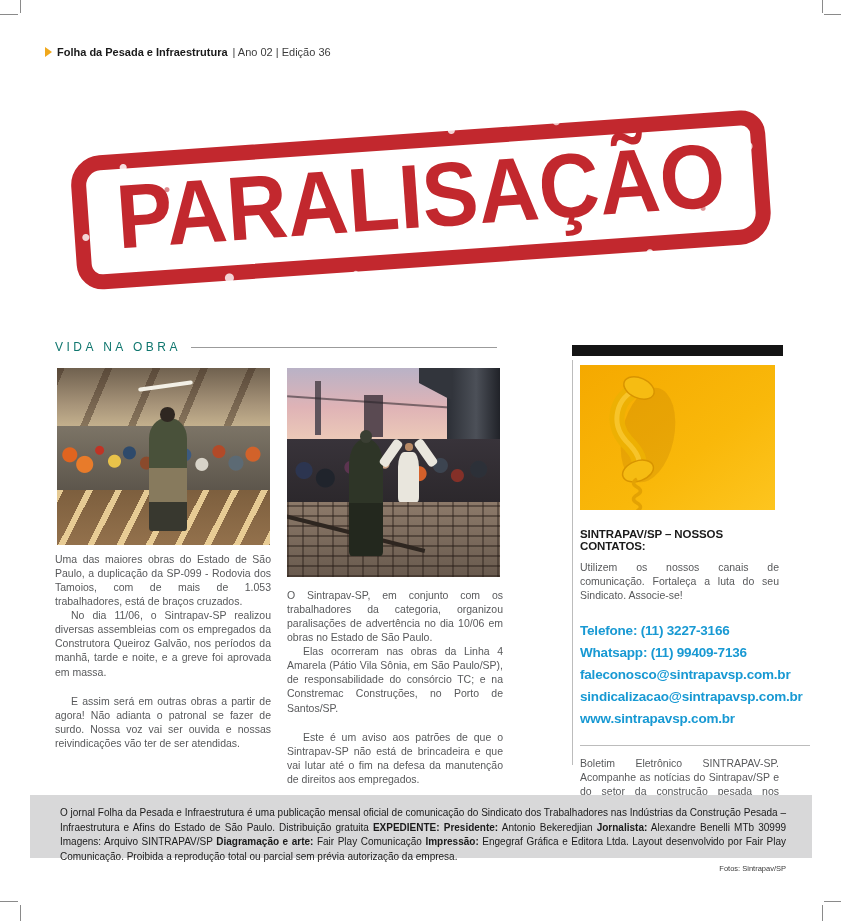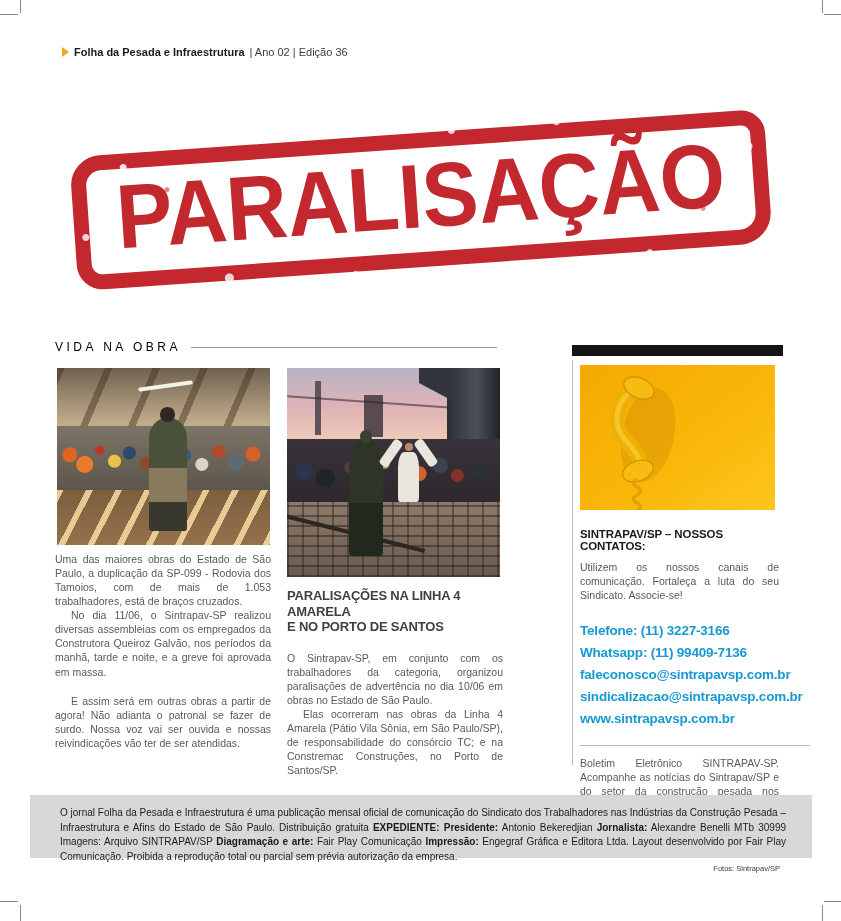--- a/index.html
+++ b/index.html
@@ -1,21 +1,21 @@
 <!DOCTYPE html>
 <html><head>
 <meta charset="utf-8">
 <style>
   html,body{margin:0;padding:0;background:#e9e9e9;}
   .page{position:relative;width:841px;height:921px;background:#ffffff;margin:0 auto;
         font-family:"Liberation Sans", sans-serif;overflow:hidden;}
   
   .crop{position:absolute;background:#8a8a8a;}
   
-  .header{position:absolute;left:62px;top:46px;display:flex;align-items:center;font-size:11px;color:#1a1a1a;justify-content:center;}
+  .header{position:absolute;left:45px;top:46px;display:flex;align-items:center;font-size:11px;color:#1a1a1a;justify-content:center;}
   .header .tri{width:0;height:0;border-top:5px solid transparent;border-bottom:5px solid transparent;
                border-left:7px solid #f0a81c;margin-right:5px;}
   .header .t{font-weight:bold;}
   .header .m{font-weight:normal;color:#3c3c3c;margin-left:5px;font-family:"Liberation Sans",sans-serif;}
   
   .stamp-area{position:absolute;left:64px;top:80px;width:714px;height:240px;background:#fff;
               display:flex;align-items:center;justify-content:center;}
   .stamp{transform:rotate(-4deg);border:15px solid #c2282e;border-radius:30px 24px 32px 26px;
          padding:6px 28px 14px 28px;position:relative;}
   .stamp-text{font-size:84px;font-weight:bold;color:#c2282e;letter-spacing:0px;line-height:1;
@@ -27,21 +27,21 @@
       radial-gradient(circle at 55% 2%, rgba(255,255,255,.8) 0 3px, transparent 4px),
       radial-gradient(circle at 82% 99%, rgba(255,255,255,.85) 0 3px, transparent 4px),
       radial-gradient(circle at 97% 28%, rgba(255,255,255,.8) 0 4px, transparent 5px),
       radial-gradient(circle at 40% 99%, rgba(255,255,255,.7) 0 2px, transparent 3px),
       radial-gradient(circle at 70% 1%, rgba(255,255,255,.7) 0 3px, transparent 4px),
       radial-gradient(circle at 2% 60%, rgba(255,255,255,.8) 0 3px, transparent 4px),
       radial-gradient(circle at 14% 30%, rgba(194,40,46,.55) 0 2px, transparent 3px),
       radial-gradient(circle at 90% 70%, rgba(194,40,46,.5) 0 2px, transparent 3px);}
   
   .section{position:absolute;left:55px;top:340px;width:442px;display:flex;align-items:center;}
-  .section .lbl{font-size:12px;letter-spacing:3.5px;color:#000000;white-space:nowrap;}
+  .section .lbl{font-size:12px;letter-spacing:3.5px;color:#0f766e;white-space:nowrap;}
   .section .rule{flex:1;height:1px;background:#9b9b9b;margin-left:10px;}
   
   .photo{position:absolute;overflow:hidden;}
   .photo1{left:57px;top:368px;width:213px;height:177px;background:#6b6257;}
   .p1-ceiling{position:absolute;left:0;top:0;width:100%;height:33%;
     background:repeating-linear-gradient(113deg, rgba(62,44,30,.45) 0 7px, rgba(0,0,0,0) 7px 44px),
                linear-gradient(180deg,#70614f,#a8957a 65%,#c3b08d);}
   .p1-light{position:absolute;left:38%;top:9%;width:26%;height:4px;background:#f3f0e6;transform:rotate(-8deg);border-radius:2px;}
   .p1-crowd{position:absolute;left:0;top:33%;width:100%;height:36%;
     background:
@@ -116,21 +116,21 @@
   .sb-intro{margin:9px 0 0 8px;width:199px;font-size:10.5px;line-height:1.32;color:#58595b;text-align:justify;}
   .sb-contacts{margin:17px 0 0 8px;}
   .sb-contact{font-size:13.5px;font-weight:bold;color:#1899d3;line-height:22px;letter-spacing:-0.2px;}
   .sb-divider{margin:15px 0 0 8px;width:230px;height:1px;background:#bcbcbc;}
   .sb-bulletin{margin:10px 0 0 8px;width:199px;font-size:10.5px;line-height:1.34;color:#58595b;text-align:justify;}
   
   .footer{position:absolute;left:30px;top:795px;width:782px;height:63px;background:#d8d8d9;
           box-sizing:border-box;padding:11px 26px 0 30px;}
   .footer p{margin:0;font-size:10px;line-height:1.47;color:#1a1a1a;text-align:justify;}
   .footer b{font-weight:bold;}
-  .credit{position:absolute;right:61px;top:864px;font-size:7.5px;color:#3a3a3a;}
+  .credit{position:absolute;right:55px;top:864px;font-size:7.5px;color:#3a3a3a;}
 </style>
 </head>
 <body>
 
 <div class="page">
 
   <div class="crop" style="left:20px;top:0;width:1px;height:13px;"></div>
   <div class="crop" style="left:0;top:14px;width:18px;height:1px;"></div>
   <div class="crop" style="left:822px;top:0;width:1px;height:13px;"></div>
   <div class="crop" style="left:824px;top:14px;width:17px;height:1px;"></div>
@@ -179,22 +179,20 @@
     <div class="p2-head"></div>
   </div>
 
   <div class="article article1">
     <p>Uma das maiores obras do Estado de São Paulo, a duplicação da SP-099 - Rodovia dos Tamoios, com de mais de 1.053 trabalhadores, está de braços cruzados.</p>
     <p class="ind">No dia 11/06, o Sintrapav-SP realizou diversas assembleias com os empregados da Construtora Queiroz Galvão, nos períodos da manhã, tarde e noite, e a greve foi aprovada em massa.</p>
     <p class="ind gap">E assim será em outras obras a partir de agora! Não adianta o patronal se fazer de surdo. Nossa voz vai ser ouvida e nossas reivindicações vão ter de ser atendidas.</p>
   </div>
 
   <div class="article article2">
-    <h2 class="headline">PARALISAÇÕES NA LINHA 4 AMARELA
-E NO PORTO DE SANTOS</h2>
     <p>O Sintrapav-SP, em conjunto com os trabalhadores da categoria, organizou paralisações de advertência no dia 10/06 em obras no Estado de São Paulo.</p>
     <p class="ind">Elas ocorreram nas obras da Linha 4 Amarela (Pátio Vila Sônia, em São Paulo/SP), de responsabilidade do consórcio TC; e na Constremac Construções, no Porto de Santos/SP.</p>
     <p class="ind gap">Este é um aviso aos patrões de que o Sintrapav-SP não está de brincadeira e que vai lutar até o fim na defesa da manutenção de direitos aos empregados.</p>
   </div>
 
   <div class="sidebar">
     <div class="sb-bar"></div>
     <div class="sb-border"></div>
     <div class="sb-photo">
       <svg width="195" height="145" viewBox="0 0 195 145">

